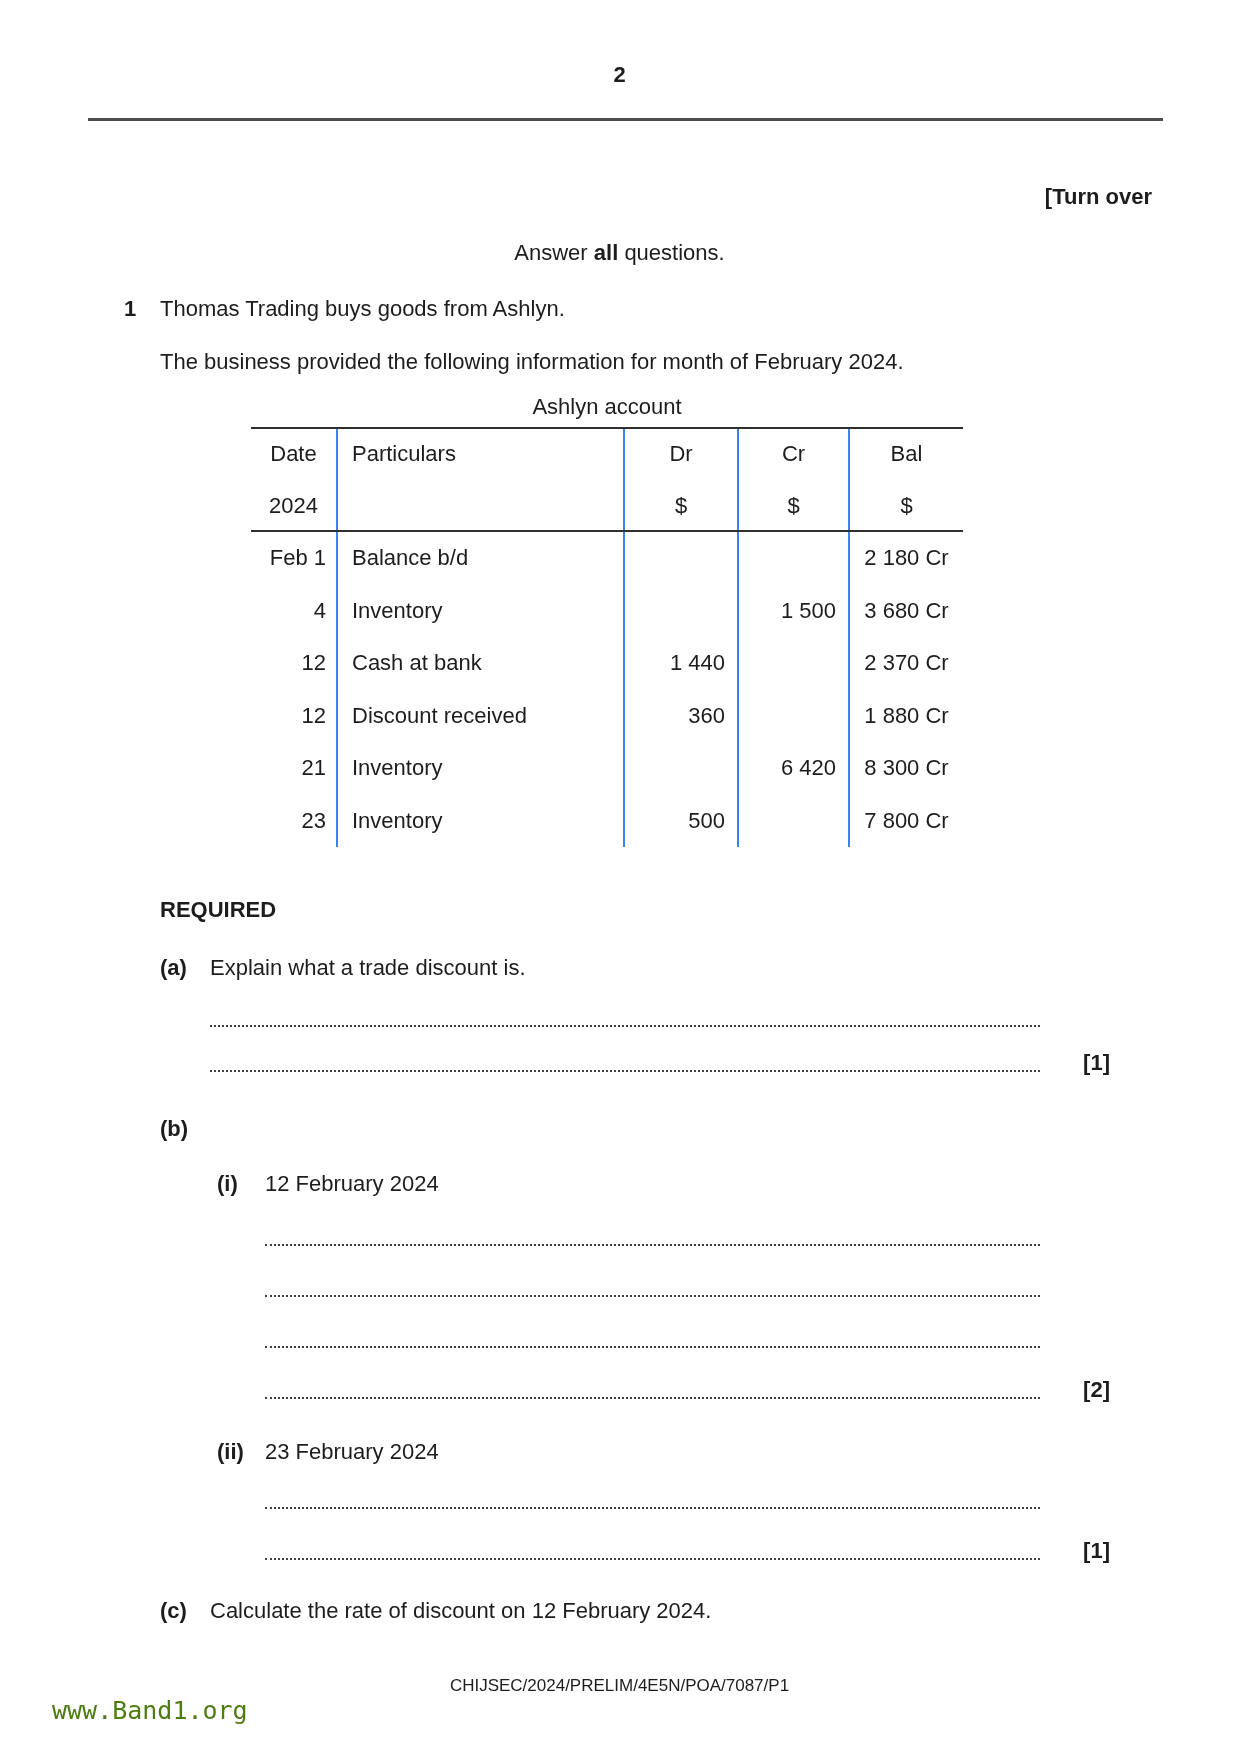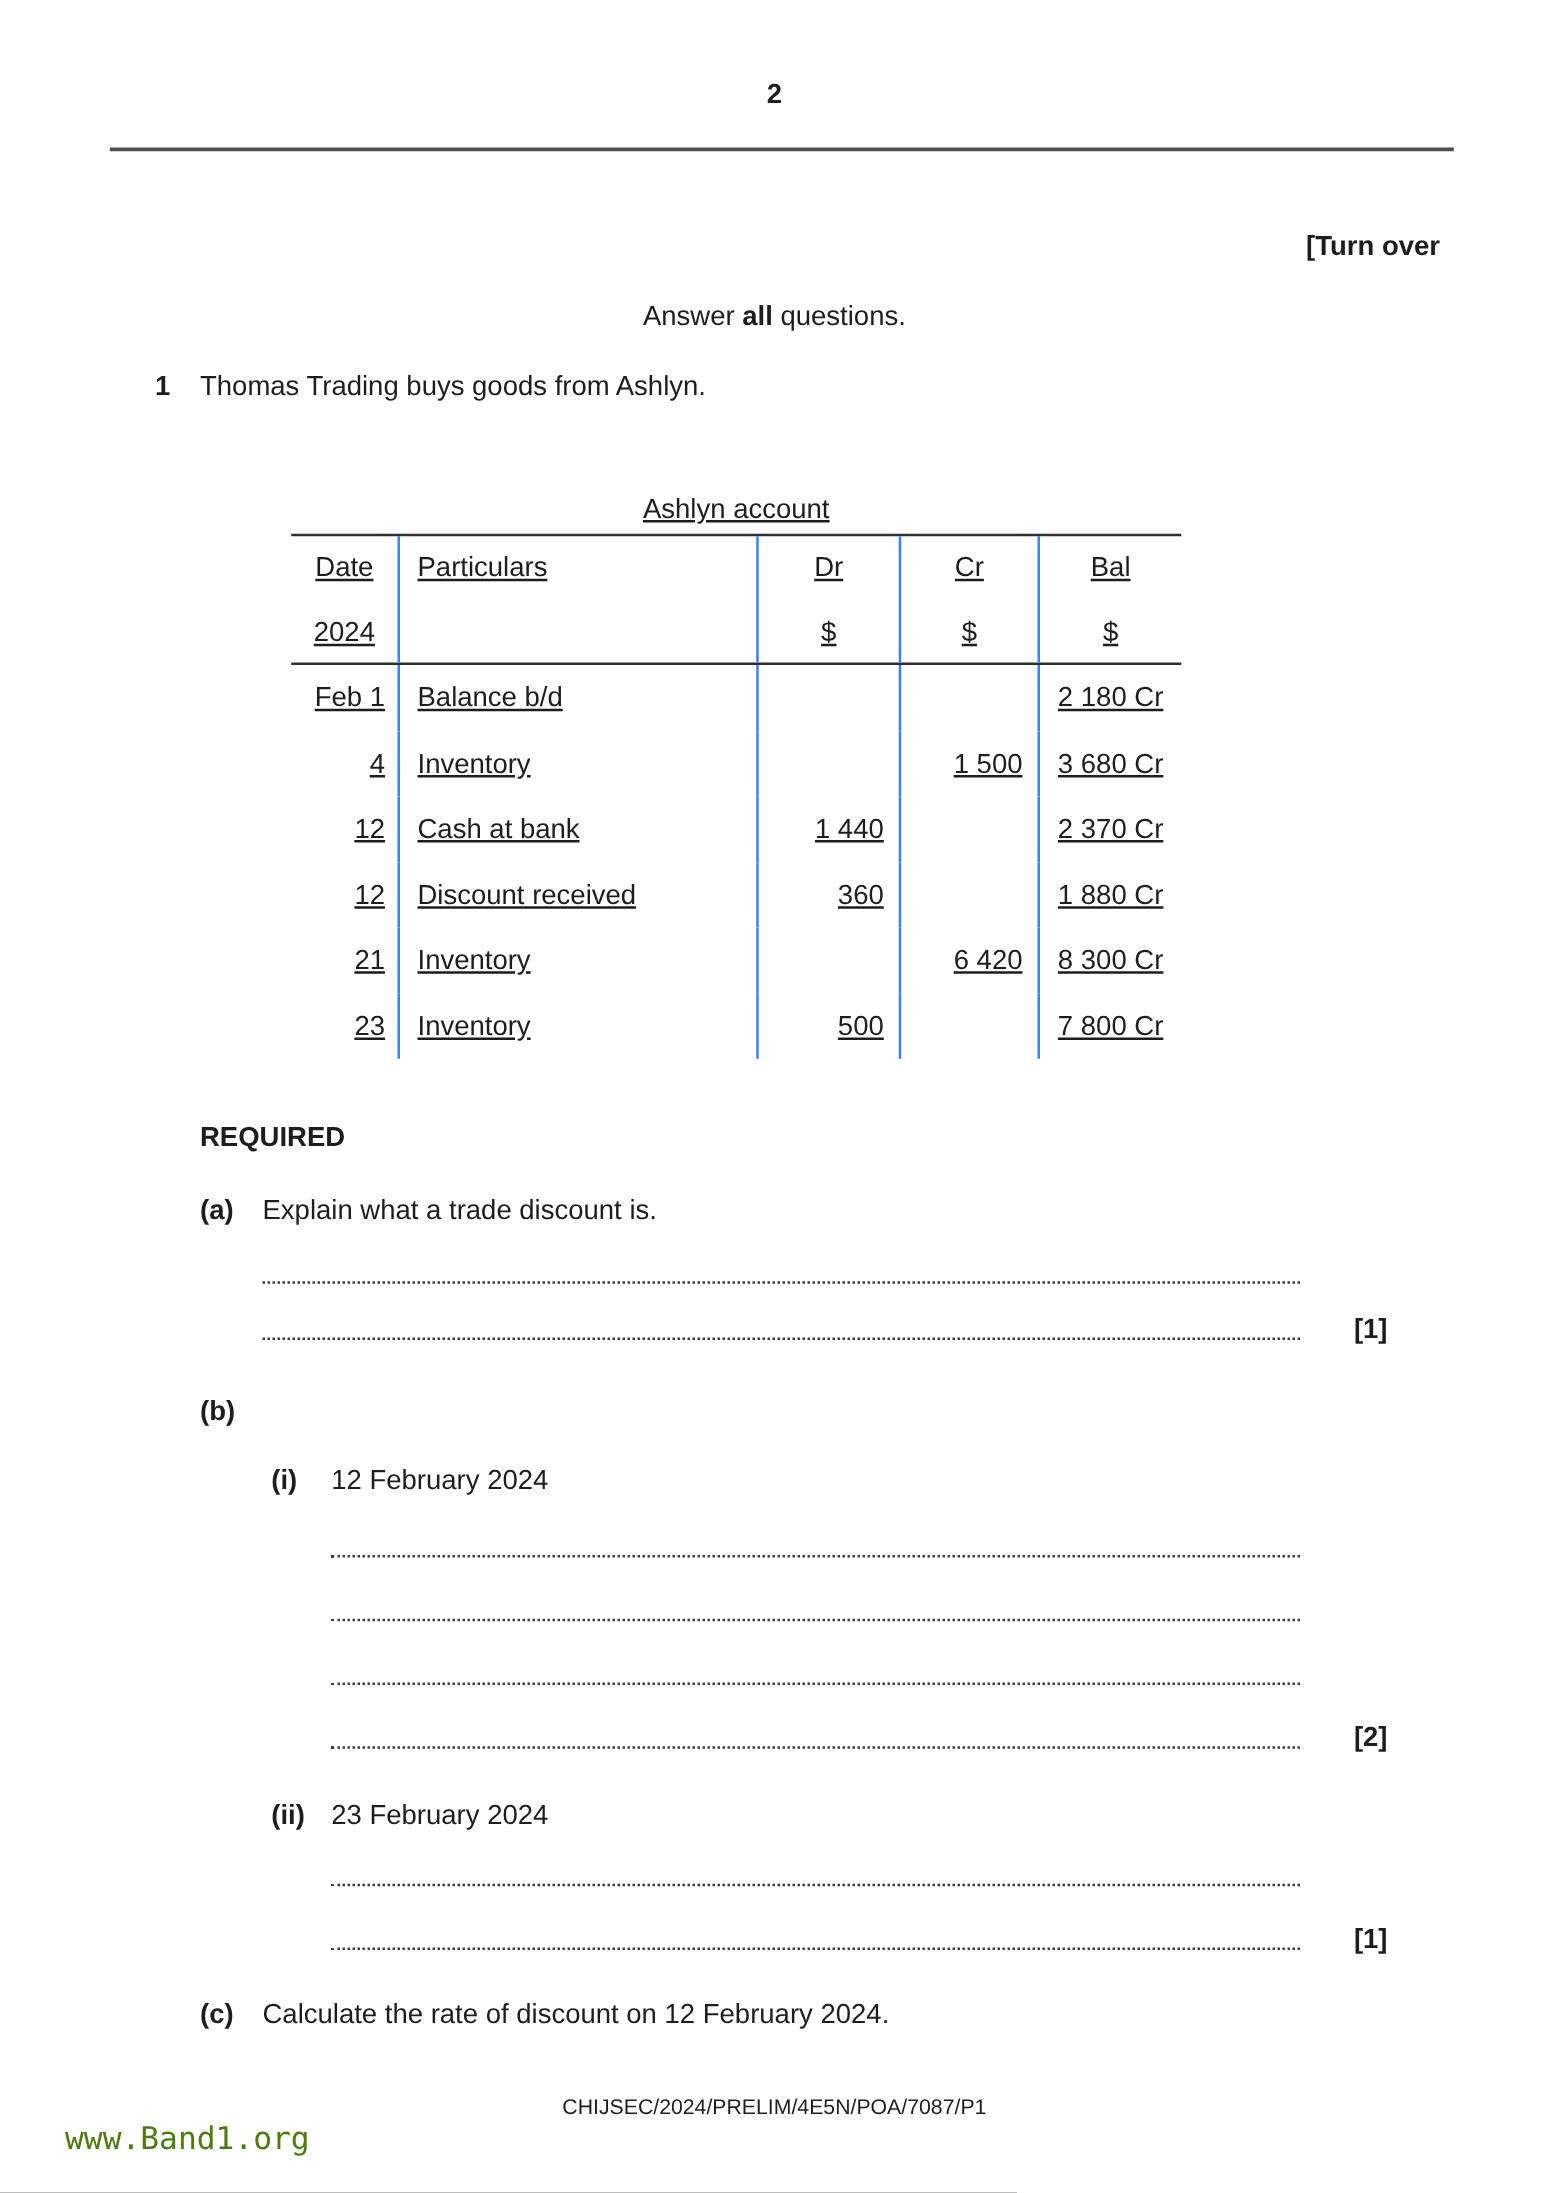--- a/index.html
+++ b/index.html
@@ -7,21 +7,21 @@
     position:relative;width:1239px;height:1754px;background:#ffffff;
     font-family:"Liberation Sans", sans-serif;color:#1d1d1d;overflow:hidden;
   }
   .abs{position:absolute;}
   .b{font-weight:bold;}
   .center{left:0;width:1239px;text-align:center;}
   .t22{font-size:22px;line-height:26px;}
   .t17{font-size:17px;line-height:20px;}
   .rule{height:0;border-top:3px solid #4d4d4d;}
   
-  .acct{left:233px;top:394px;width:712px;text-decoration:underline;}
+  .acct{left:251px;top:394px;width:712px;}
   .acct-title{text-align:center;font-size:22px;line-height:26px;margin-bottom:7px;}
   .acct-grid{border-top:2px solid #2f2f2f;}
   .hdr,.rowgrid{display:grid;grid-template-columns:85px 287px 114px 111px 115px;}
   .hdr{border-bottom:2px solid #2f2f2f;}
   .hcell{display:flex;flex-direction:column;padding-top:12px;padding-bottom:11px;}
   .hcell .l1,.hcell .l2{height:26px;line-height:26px;font-size:22px;}
   .hcell .l1{margin-bottom:26px;}
   .cdate{text-align:center;}
   .cpart{text-align:left;padding-left:14px;}
   .cnum{text-align:center;}
@@ -47,20 +47,21 @@
   <div class="abs rule" style="top:118px;left:88px;width:1075px;"></div>
 
 
   <div class="abs t22 b" style="top:184px;left:839px;width:313px;text-align:right;">[Turn over</div>
 
   <div class="abs center t22" style="top:240px;"><span>Answer </span><span class="b">all</span><span> questions.</span></div>
 
   <div class="abs t22 b" style="top:296px;left:124px;">1</div>
   <div class="abs t22" style="top:296px;left:160px;">Thomas Trading buys goods from Ashlyn.</div>
 
+  <div class="abs t22" style="top:349px;left:160px;">The business provided the following information for month of February 2024.</div>
 
   <div class="abs acct">
     <div class="acct-title">Ashlyn account</div>
     <div class="acct-grid">
       <div class="hdr">
         <div class="hcell cdate">
           <div class="l1">Date</div>
           <div class="l2">2024</div>
         </div>
         <div class="hcell cpart vline">

